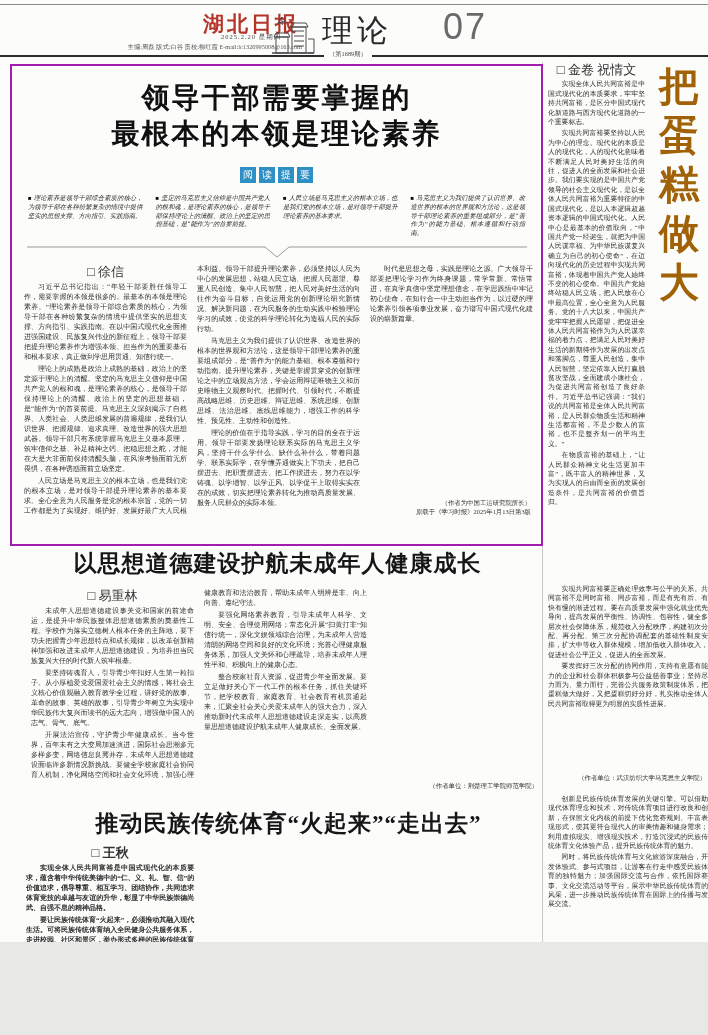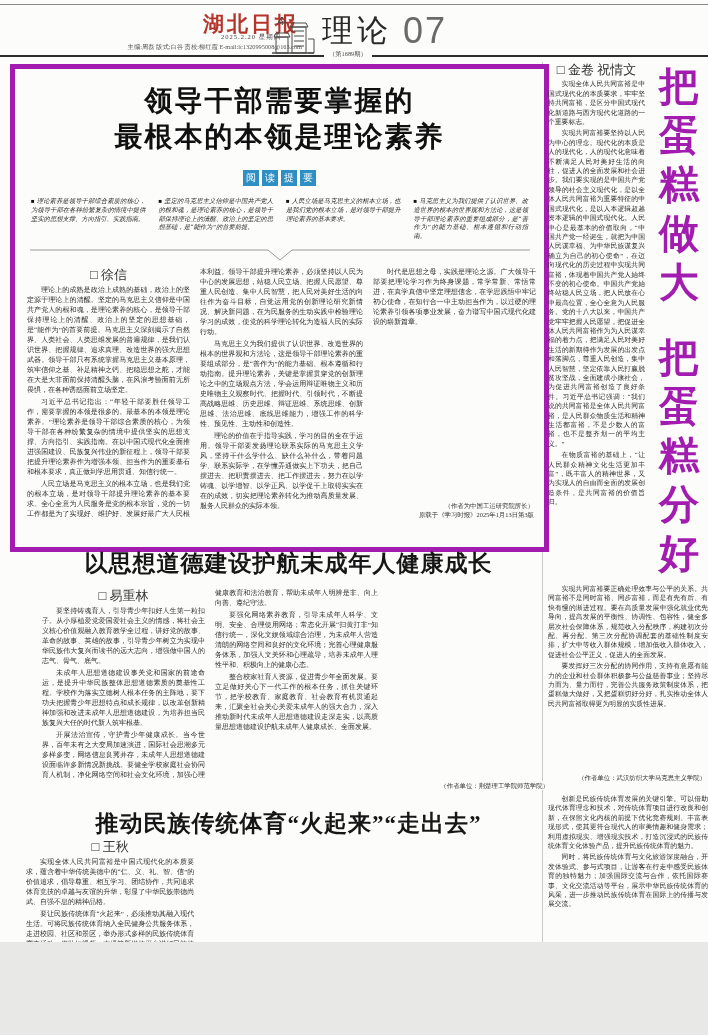--- a/index.html
+++ b/index.html
@@ -7,67 +7,67 @@
   .page{position:relative;width:708px;height:942px;background:#fcfcfb;overflow:hidden;
         font-family:"Liberation Serif",serif;color:#2b2b2b;}
   
   .top-rule{position:absolute;left:0;top:4px;width:708px;height:1px;background:#8a8a8a;}
   .masthead{position:absolute;left:203px;top:10px;font-size:21px;font-weight:bold;
             color:#b5342a;letter-spacing:3px;font-family:"Liberation Serif",serif;}
   .dateline{position:absolute;left:221px;top:33px;font-size:6.5px;color:#444;letter-spacing:1px;}
   .credits{position:absolute;left:22px;top:43px;width:280px;font-size:6.3px;color:#555;
            text-align:right;white-space:nowrap;}
   .mast-illus{position:absolute;left:266px;top:13px;}
-  .section-wrap{position:absolute;left:322px;top:10px;display:flex;align-items:center;gap:11px;}
+  .section-wrap{position:absolute;left:322px;top:10px;display:flex;align-items:flex-start;gap:19px;}
   .section-title{font-size:31px;color:#2a2a2a;letter-spacing:4px;font-family:"Liberation Serif",serif;}
   .page-number{font-size:36px;color:#6a6a6a;font-weight:200;font-family:"Liberation Sans",sans-serif;
-               letter-spacing:2px;line-height:34px;}
+               letter-spacing:2px;line-height:34px;margin-left:32px;}
   .header-rule{position:absolute;left:0;top:55px;width:708px;height:2px;background:#2c2c2c;}
   .issue-label{position:absolute;left:324px;top:50px;background:#fcfcfb;padding:0 5px;
                font-size:6.3px;color:#444;z-index:3;}
   
   .v-divider{position:absolute;left:542px;top:62px;width:1px;height:970px;background:#c9c9c7;}
   p{margin:0 0 2px 0;text-indent:2em;}
   .body-text{text-align:justify;color:#2e2e2e;overflow:hidden;}
   .byline{text-indent:0;text-align:center;font-size:13px;color:#333;margin:3px 0 5px 0;}
   .attr{position:absolute;right:2px;bottom:0;background:#fcfcfb;font-size:6.4px;
         color:#333;text-align:right;line-height:9px;padding-left:6px;}
   
   .lead-box{position:absolute;left:10px;top:64px;width:529px;height:478px;
-            border:5px solid #a21caf;background:#fcfcfb;}
+            border:2px solid #a21caf;background:#fcfcfb;}
   .lead-headline{margin-top:14px;text-align:center;font-family:"Liberation Sans",sans-serif;
                  font-weight:900;font-size:28px;line-height:36px;color:#101010;letter-spacing:2px;}
   .badge-row{margin-top:15px;display:flex;justify-content:center;gap:3px;}
   .badge-sq{width:16px;height:16px;background:#2e8fc5;color:#fff;font-size:10px;
             line-height:16px;text-align:center;font-family:"Liberation Sans",sans-serif;}
   .summary-row{display:flex;gap:13px;margin:11px 16px 0 16px;}
   .sum-item{flex:1;font-size:6.3px;line-height:8.8px;color:#2a2a2a;font-style:italic;
             text-align:justify;}
   .sum-item .sq{font-style:normal;font-size:6px;margin-right:2px;color:#111;}
   .notch-divider{display:block;margin:7px auto 0 auto;}
   .lead-body{position:relative;margin:5px 8px 0 12px;height:252px;
              column-count:3;column-gap:10px;column-fill:auto;
              font-size:7px;line-height:10px;}
   
-  .article2{position:absolute;left:24px;top:548px;width:529px;height:256px;}
+  .article2{position:absolute;left:13px;top:548px;width:529px;height:256px;}
   .serif-headline{text-align:center;font-weight:bold;font-size:23px;color:#161616;
                   letter-spacing:1px;font-family:"Liberation Serif",serif;}
   .a2-body{position:relative;margin:9px 2px 0 18px;height:202px;
            column-count:3;column-gap:10px;column-fill:auto;font-size:7px;line-height:10px;}
   
   .article3{position:absolute;left:24px;top:808px;width:529px;height:222px;}
-  .a3-body{position:relative;margin:0 2px 0 2px;height:178px;
-           column-count:3;column-gap:10px;column-fill:auto;font-size:7px;line-height:10px;}
+  .a3-body{position:relative;margin:6px 2px 0 2px;height:178px;
+           column-count:3;column-gap:10px;column-fill:auto;font-size:7px;line-height:10px;font-weight:bold;}
   
   .right-strip{position:absolute;left:548px;top:62px;width:160px;height:970px;}
   .cake-top{position:relative;display:flex;height:516px;}
   .cake-text{width:97px;font-size:6.8px;line-height:9.4px;}
   .cake-headline{width:58px;margin-left:5px;display:flex;flex-direction:column;
                  align-items:center;}
-  .v-phrase{width:44px;font-size:40px;line-height:49px;font-weight:bold;color:#a21caf;
+  .v-phrase{width:44px;font-size:40px;line-height:49px;font-weight:bold;color:#a16207;
             word-break:break-all;text-align:center;font-family:"Liberation Serif",serif;}
   .v-gap{height:26px;}
   .cake-bottom{position:relative;margin-top:6px;height:198px;font-size:6.8px;line-height:9.4px;}
   .strip-a3{position:relative;margin-top:12px;height:226px;font-size:6.8px;line-height:9.4px;}
 </style>
 </head>
 <body>
 
 <div class="page">
 
@@ -130,39 +130,39 @@
         <span class="sq">■</span><span>马克思主义为我们提供了认识世界、改造世界的根本的世界观和方法论，这是领导干部理论素养的重要组成部分，是“善作为”的能力基础、根本遵循和行动指南。</span>
       </div>
     </div>
 
     <svg class="notch-divider" width="500" height="14" viewBox="0 0 500 14">
       <path d="M0 2 H238 L250 12 L262 2 H500" fill="none" stroke="#9a9a98" stroke-width="1"></path>
     </svg>
 
     <div class="lead-body body-text">
       <div class="byline">□ 徐信</div>
+      <p>习近平总书记指出：“年轻干部要胜任领导工作，需要掌握的本领是很多的。最基本的本领是理论素养。”理论素养是领导干部综合素质的核心，为领导干部在各种纷繁复杂的情境中提供坚实的思想支撑、方向指引、实践指南。在以中国式现代化全面推进强国建设、民族复兴伟业的新征程上，领导干部要把提升理论素养作为增强本领、担当作为的重要基石和根本要求，真正做到学思用贯通、知信行统一。</p>
       <p>理论上的成熟是政治上成熟的基础，政治上的坚定源于理论上的清醒。坚定的马克思主义信仰是中国共产党人的根和魂，是理论素养的核心，是领导干部保持理论上的清醒、政治上的坚定的思想基础，是“能作为”的首要前提。马克思主义深刻揭示了自然界、人类社会、人类思维发展的普遍规律，是我们认识世界、把握规律、追求真理、改造世界的强大思想武器。领导干部只有系统掌握马克思主义基本原理，筑牢信仰之基、补足精神之钙、把稳思想之舵，才能在大是大非面前保持清醒头脑，在风浪考验面前无所畏惧，在各种诱惑面前立场坚定。</p>
-      <p>习近平总书记指出：“年轻干部要胜任领导工作，需要掌握的本领是很多的。最基本的本领是理论素养。”理论素养是领导干部综合素质的核心，为领导干部在各种纷繁复杂的情境中提供坚实的思想支撑、方向指引、实践指南。在以中国式现代化全面推进强国建设、民族复兴伟业的新征程上，领导干部要把提升理论素养作为增强本领、担当作为的重要基石和根本要求，真正做到学思用贯通、知信行统一。</p>
       <p>人民立场是马克思主义的根本立场，也是我们党的根本立场，是对领导干部提升理论素养的基本要求。全心全意为人民服务是党的根本宗旨，党的一切工作都是为了实现好、维护好、发展好最广大人民根本利益。领导干部提升理论素养，必须坚持以人民为中心的发展思想，站稳人民立场、把握人民愿望、尊重人民创造、集中人民智慧，把人民对美好生活的向往作为奋斗目标，自觉运用党的创新理论研究新情况、解决新问题，在为民服务的生动实践中检验理论学习的成效，使党的科学理论转化为造福人民的实际行动。</p>
       <p>马克思主义为我们提供了认识世界、改造世界的根本的世界观和方法论，这是领导干部理论素养的重要组成部分，是“善作为”的能力基础、根本遵循和行动指南。提升理论素养，关键是掌握贯穿党的创新理论之中的立场观点方法，学会运用辩证唯物主义和历史唯物主义观察时代、把握时代、引领时代，不断提高战略思维、历史思维、辩证思维、系统思维、创新思维、法治思维、底线思维能力，增强工作的科学性、预见性、主动性和创造性。</p>
       <p>理论的价值在于指导实践，学习的目的全在于运用。领导干部要发扬理论联系实际的马克思主义学风，坚持干什么学什么、缺什么补什么，带着问题学、联系实际学，在学懂弄通做实上下功夫，把自己摆进去、把职责摆进去、把工作摆进去，努力在以学铸魂、以学增智、以学正风、以学促干上取得实实在在的成效，切实把理论素养转化为推动高质量发展、服务人民群众的实际本领。</p>
       <p>时代是思想之母，实践是理论之源。广大领导干部要把理论学习作为终身课题，常学常新、常悟常进，在真学真信中坚定理想信念，在学思践悟中牢记初心使命，在知行合一中主动担当作为，以过硬的理论素养引领各项事业发展，奋力谱写中国式现代化建设的崭新篇章。</p>
       <div class="attr">
         <div>（作者为中国工运研究院所长）</div>
         <div>原载于《学习时报》2025年1月13日第3版</div>
       </div>
     </div>
   </div>
 
   <div class="article2">
     <div class="serif-headline">以思想道德建设护航未成年人健康成长</div>
     <div class="a2-body body-text">
       <div class="byline">□ 易重林</div>
+      <p>未成年人思想道德建设事关党和国家的前途命运，是提升中华民族整体思想道德素质的奠基性工程。学校作为落实立德树人根本任务的主阵地，要下功夫把握青少年思想特点和成长规律，以改革创新精神加强和改进未成年人思想道德建设，为培养担当民族复兴大任的时代新人筑牢根基。</p>
       <p>要坚持铸魂育人，引导青少年扣好人生第一粒扣子。从小厚植爱党爱国爱社会主义的情感，将社会主义核心价值观融入教育教学全过程，讲好党的故事、革命的故事、英雄的故事，引导青少年树立为实现中华民族伟大复兴而读书的远大志向，增强做中国人的志气、骨气、底气。</p>
-      <p>未成年人思想道德建设事关党和国家的前途命运，是提升中华民族整体思想道德素质的奠基性工程。学校作为落实立德树人根本任务的主阵地，要下功夫把握青少年思想特点和成长规律，以改革创新精神加强和改进未成年人思想道德建设，为培养担当民族复兴大任的时代新人筑牢根基。</p>
       <p>开展法治宣传，守护青少年健康成长。当今世界，百年未有之大变局加速演进，国际社会思潮多元多样多变，网络信息良莠并存，未成年人思想道德建设面临许多新情况新挑战。要健全学校家庭社会协同育人机制，净化网络空间和社会文化环境，加强心理健康教育和法治教育，帮助未成年人明辨是非、向上向善、遵纪守法。</p>
       <p>要强化网络素养教育，引导未成年人科学、文明、安全、合理使用网络；常态化开展“扫黄打非”知信行统一，深化文娱领域综合治理，为未成年人营造清朗的网络空间和良好的文化环境；完善心理健康服务体系，加强人文关怀和心理疏导，培养未成年人理性平和、积极向上的健康心态。</p>
       <p>整合校家社育人资源，促进青少年全面发展。要立足做好关心下一代工作的根本任务，抓住关键环节，把学校教育、家庭教育、社会教育有机贯通起来，汇聚全社会关心关爱未成年人的强大合力，深入推动新时代未成年人思想道德建设走深走实，以高质量思想道德建设护航未成年人健康成长、全面发展。</p>
       <div class="attr">（作者单位：荆楚理工学院师范学院）</div>
     </div>
   </div>
 
   <div class="article3">
     <div class="serif-headline">推动民族传统体育“火起来”“走出去”</div>
     <div class="a3-body body-text">
@@ -177,21 +177,20 @@
     <div class="cake-top">
       <div class="cake-text body-text">
         <div class="byline">□ 金卷 祝情文</div>
         <p>实现全体人民共同富裕是中国式现代化的本质要求，牢牢坚持共同富裕，是区分中国式现代化新道路与西方现代化道路的一个重要标志。</p>
         <p>实现共同富裕要坚持以人民为中心的理念。现代化的本质是人的现代化，人的现代化意味着不断满足人民对美好生活的向往，促进人的全面发展和社会进步。我们要实现的是中国共产党领导的社会主义现代化，是以全体人民共同富裕为重要特征的中国式现代化，是以人本逻辑超越资本逻辑的中国式现代化。人民中心是最基本的价值取向，“中国共产党一经诞生，就把为中国人民谋幸福、为中华民族谋复兴确立为自己的初心使命”，在迈向现代化的历史过程中实现共同富裕，体现着中国共产党人始终不变的初心使命。中国共产党始终站稳人民立场，把人民放在心中最高位置，全心全意为人民服务。党的十八大以来，中国共产党牢牢把握人民愿望，把促进全体人民共同富裕作为为人民谋幸福的着力点，把满足人民对美好生活的新期待作为发展的出发点和落脚点，尊重人民创造，集中人民智慧，坚定依靠人民打赢脱贫攻坚战，全面建成小康社会，为促进共同富裕创造了良好条件。习近平总书记强调：“我们说的共同富裕是全体人民共同富裕，是人民群众物质生活和精神生活都富裕，不是少数人的富裕，也不是整齐划一的平均主义。”</p>
         <p>在物质富裕的基础上，“让人民群众精神文化生活更加丰富”，既丰富人的精神世界，又为实现人的自由而全面的发展创造条件，是共同富裕的价值旨归。</p>
       </div>
       <div class="cake-headline">
         <div class="v-phrase">把蛋糕做大</div>
         <div class="v-gap"></div>
-        <div class="v-phrase">把蛋糕分好</div>
       </div>
     </div>
 
     <div class="cake-bottom body-text">
       <p>实现共同富裕要正确处理效率与公平的关系。共同富裕不是同时富裕、同步富裕，而是有先有后、有快有慢的渐进过程。要在高质量发展中强化就业优先导向，提高发展的平衡性、协调性、包容性，健全多层次社会保障体系，规范收入分配秩序，构建初次分配、再分配、第三次分配协调配套的基础性制度安排，扩大中等收入群体规模，增加低收入群体收入，促进社会公平正义，促进人的全面发展。</p>
       <p>要发挥好三次分配的协同作用，支持有意愿有能力的企业和社会群体积极参与公益慈善事业；坚持尽力而为、量力而行，完善公共服务政策制度体系，把蛋糕做大做好，又把蛋糕切好分好，扎实推动全体人民共同富裕取得更为明显的实质性进展。</p>
       <div class="attr">（作者单位：武汉纺织大学马克思主义学院）</div>
     </div>
 
     <div class="strip-a3 body-text">

